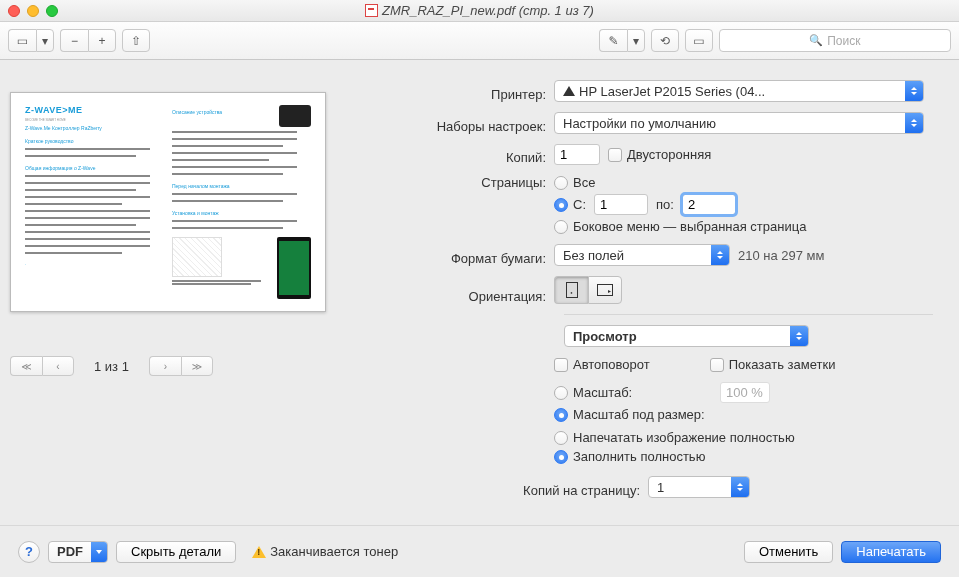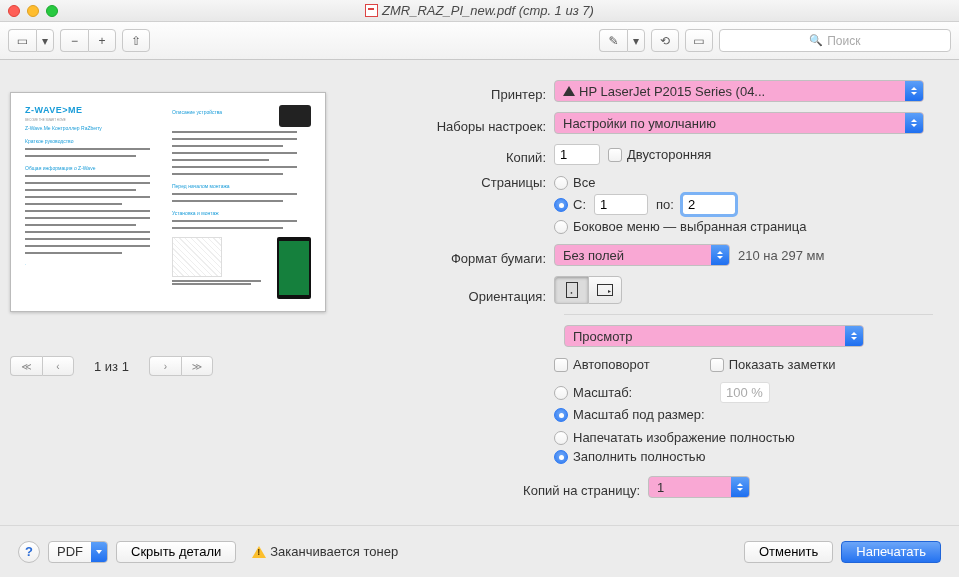--- a/index.html
+++ b/index.html
@@ -49,21 +49,21 @@
   .pager-btns .pager-btn:first-child { border-radius: 4px 0 0 4px; border-right: none; }
   .pager-btns .pager-btn:last-child { border-radius: 0 4px 4px 0; }
   .pager-label { font-size: 13px; margin: 0 8px; }
 
   
   .right-panel { flex: 1; padding: 20px 26px 10px 0; }
   .form-row { display: flex; align-items: flex-end; margin-bottom: 10px; }
   .form-row.tight { margin-bottom: 4px; }
   .form-label { width: 194px; text-align: right; padding-right: 8px; font-size: 13px; }
   .form-control { flex: 1; display: flex; align-items: center; gap: 8px; flex-wrap: wrap; }
-  .select-mac { height: 22px; background: #f9a8d4; border: 1px solid #c0c0c0; border-radius: 4px; display: flex; align-items: center; padding: 0 0 0 8px; font-size: 13px; position: relative; overflow: hidden; }
+  .select-mac { height: 22px; background: #ffffff; border: 1px solid #c0c0c0; border-radius: 4px; display: flex; align-items: center; padding: 0 0 0 8px; font-size: 13px; position: relative; overflow: hidden; }
   .select-arrow { width: 18px; align-self: stretch; background: linear-gradient(#5b9ff8,#1f6ff0); display: flex; flex-direction: column; align-items: center; justify-content: center; margin-left: auto; }
   .select-arrow::before, .select-arrow::after { content:''; width:0; height:0; border-left:3px solid transparent; border-right:3px solid transparent; }
   .select-arrow::before { border-bottom:3px solid #fff; margin-bottom: 1px; }
   .select-arrow::after { border-top:3px solid #fff; margin-top: 1px; }
   .warn-icon { display:inline-block; width:0; height:0; border-left:6px solid transparent; border-right:6px solid transparent; border-bottom:10px solid #333; margin-right:4px; position:relative; flex-shrink:0; }
   .input-mac { height: 21px; border: 1px solid #c8c8c8; border-radius: 3px; padding: 0 5px; font-size: 13px; background: #fff; }
   .input-mac.focus { outline: 3px solid #7bb2f5; outline-offset: -1px; }
   .checkbox-mac { display: inline-flex; align-items: center; gap: 5px; }
   .checkbox-mac .box { width: 14px; height: 14px; border: 1px solid #b0b0b0; border-radius: 3px; background: linear-gradient(#fff,#f2f2f2); }
   .radio-mac { display: inline-flex; align-items: center; gap: 5px; }
@@ -73,29 +73,29 @@
   .ori-btn { width: 34px; height: 28px; border: 1px solid #bfbfbf; background: linear-gradient(#fbfbfb,#e8e8e8); display: flex; align-items: center; justify-content: center; cursor: pointer; }
   .ori-btn.sel { background: #dcdcdc; box-shadow: inset 0 1px 3px rgba(0,0,0,0.3); }
   .ori-btn:first-child { border-radius: 4px 0 0 4px; border-right:none; }
   .ori-btn:last-child { border-radius: 0 4px 4px 0; }
   .ori-portrait { width: 12px; height: 16px; border: 1px solid #333; display:flex; align-items:flex-end; justify-content:center; }
   .ori-portrait::after { content:'●'; font-size:4px; position:relative; top:-2px; }
   .ori-landscape { width: 16px; height: 12px; border: 1px solid #333; display:flex; align-items:center; justify-content:flex-end; }
   .ori-landscape::after { content:'▸'; font-size:6px; padding-right:1px; }
   .section-sep { height: 1px; background: #d6d6d6; margin: 4px 0 10px 204px; }
   .section-sel { margin-left: 204px; margin-bottom: 10px; }
-  .section-sel .select-mac { width: 300px; }
+  .section-sel .select-mac { width: 245px; font-weight: bold; }
   .hint-text { color: #555; font-size: 13px; }
   .disabled-text { color: #aaa; }
 
   
   .footer { height: 52px; display: flex; align-items: center; padding: 0 18px; gap: 8px; border-top: 1px solid #d8d8d8; }
   .help-btn { width: 22px; height: 22px; border-radius: 50%; border: 1px solid #c0c0c0; background: linear-gradient(#fff,#f0f0f0); display:flex; align-items:center; justify-content:center; color:#2b6cd6; font-weight:bold; cursor:pointer; }
   .pdf-drop { height: 22px; display:flex; align-items:center; border:1px solid #c0c0c0; border-radius:4px; background:linear-gradient(#fff,#f3f3f3); overflow:hidden; cursor:pointer; }
-  .pdf-drop span.lbl { padding:0 8px; }
+  .pdf-drop span.lbl { padding:0 8px;font-weight:bold; }
   .pdf-drop .arr { width:16px; background: linear-gradient(#5b9ff8,#1f6ff0); align-self:stretch; display:flex; align-items:center; justify-content:center; }
   .pdf-drop .arr::after { content:''; width:0;height:0; border-left:3px solid transparent; border-right:3px solid transparent; border-top:4px solid #fff; }
   .btn-mac { height: 22px; padding: 0 14px; border: 1px solid #c0c0c0; border-radius: 4px; background: linear-gradient(#fff,#f1f1f1); font-size:13px; cursor:pointer; }
   .btn-primary { background: linear-gradient(#6ca6f8,#2472f0); color:#fff; border-color:#2065d8; }
   .toner-warn { display:flex; align-items:center; gap:4px; margin-left: 8px; font-size:13px; }
   .toner-warn-icon { width:0; height:0; border-left:7px solid transparent; border-right:7px solid transparent; border-bottom:12px solid #fcbf2d; position:relative; }
   .toner-warn-icon::after { content:'!'; position:absolute; left:-2px; top:1px; font-size:9px; font-weight:bold; color:#5a3b00; }
   .footer-spacer { flex:1; }
 </style>
 </head>

